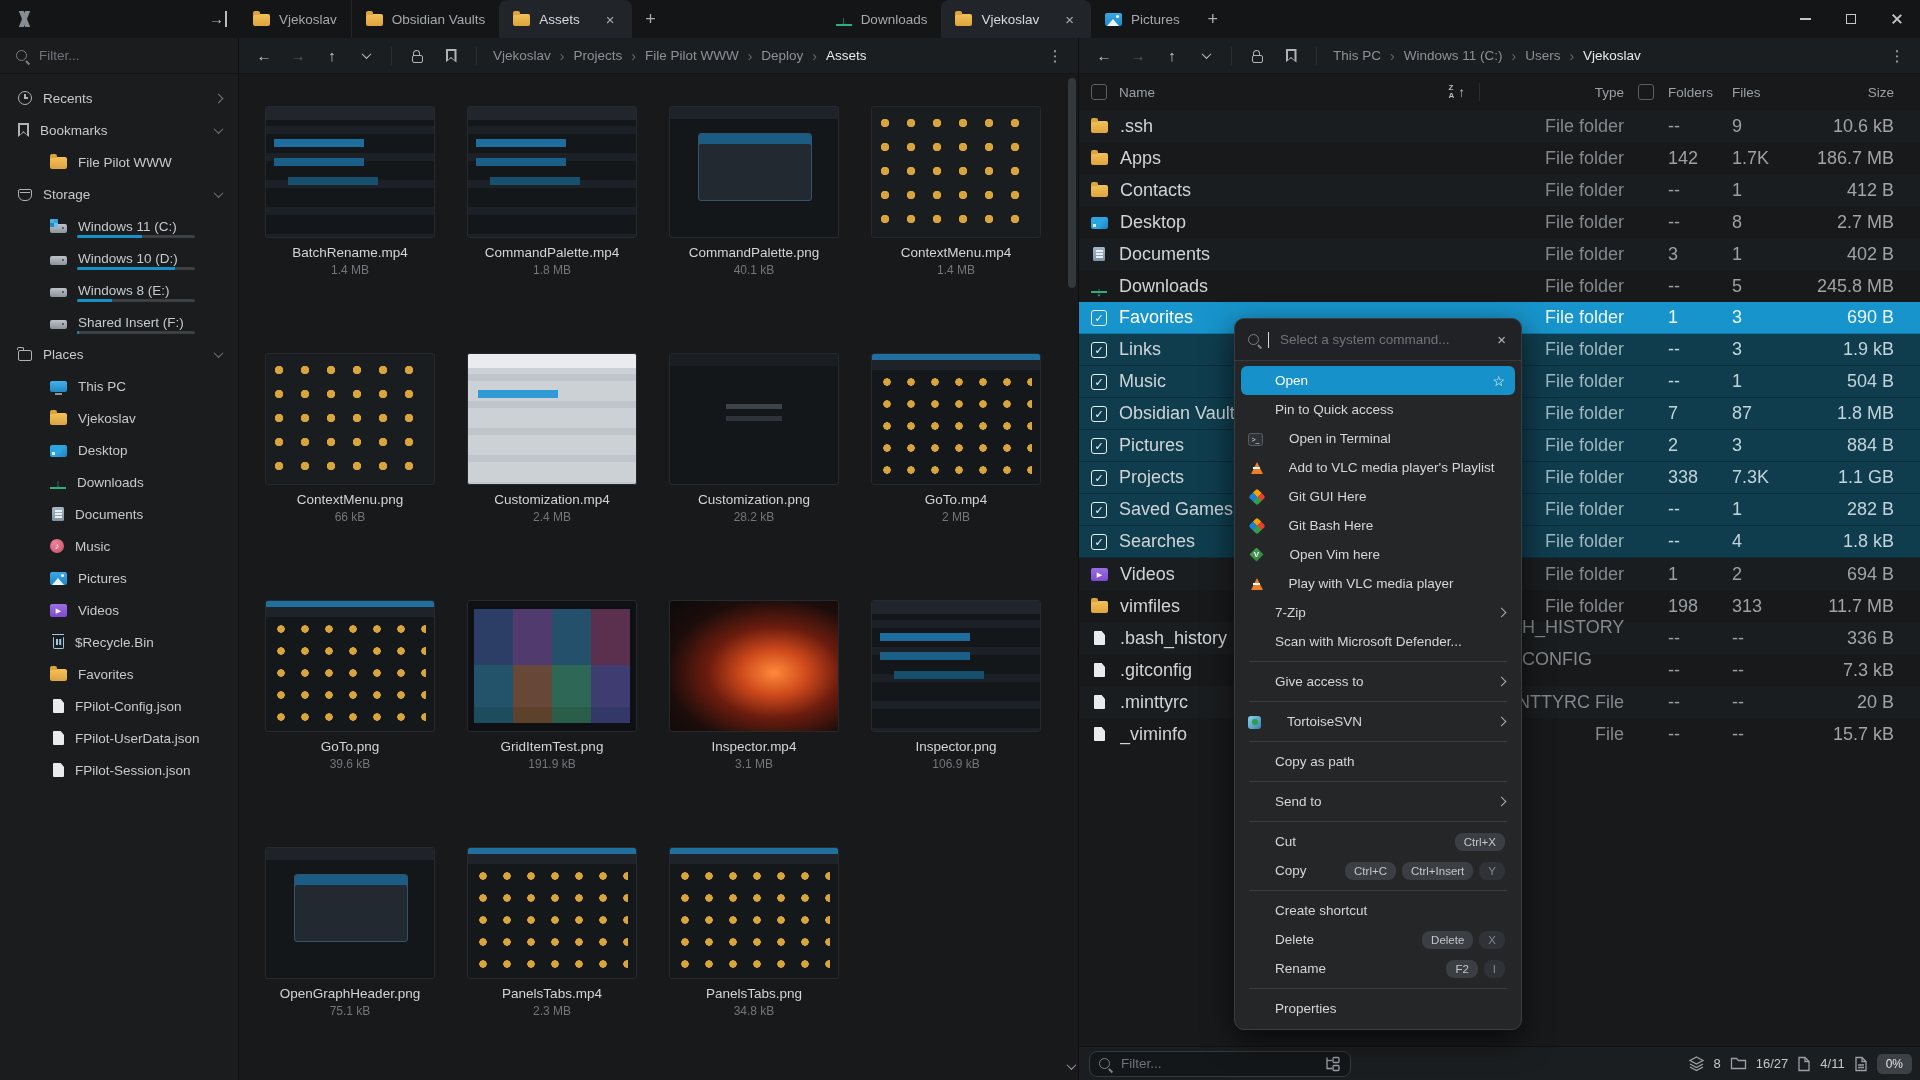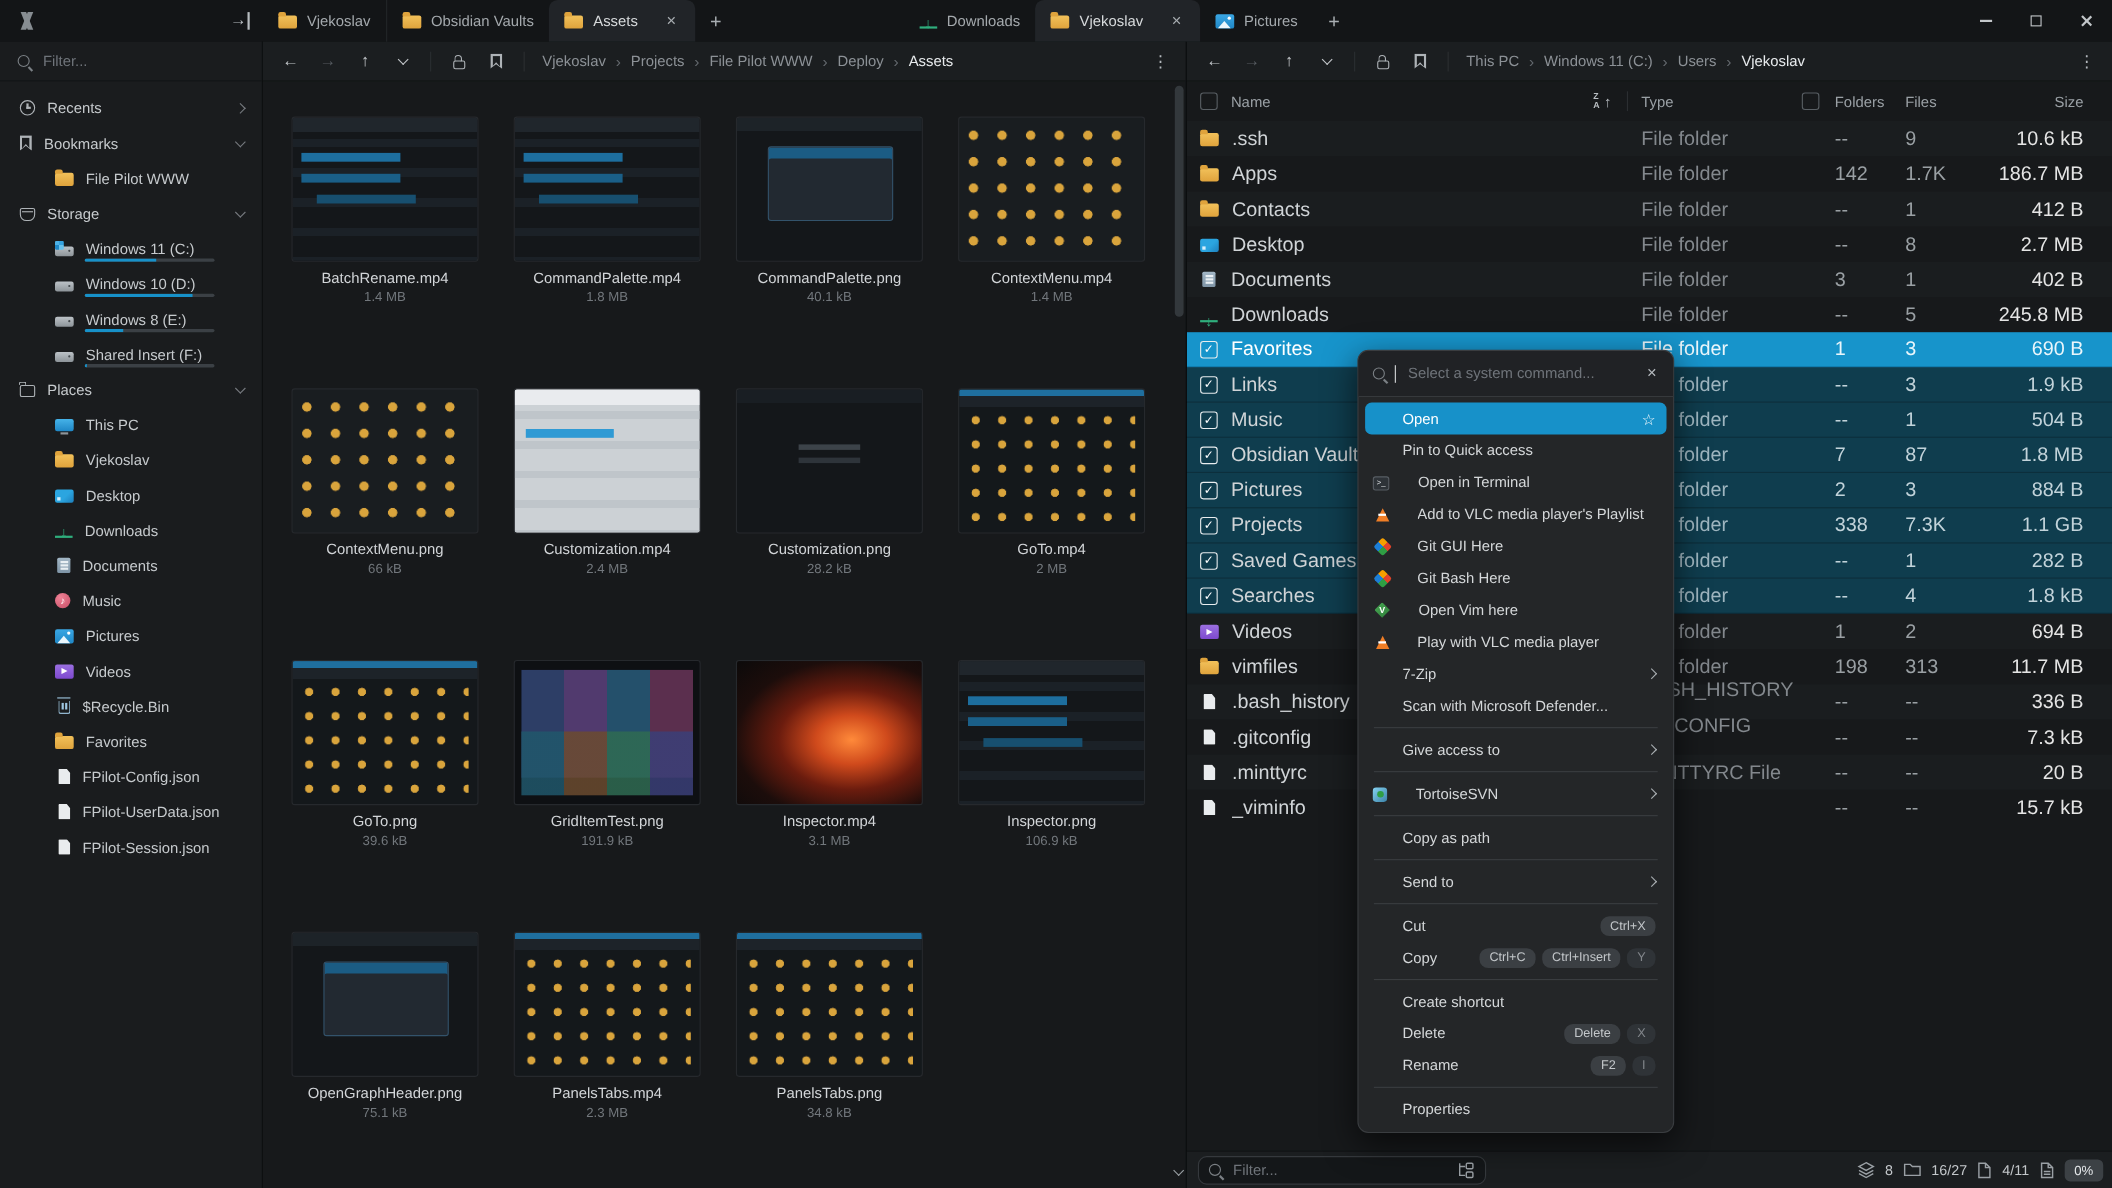--- a/index.html
+++ b/index.html
@@ -141,35 +141,35 @@
   .vthumb{position:absolute;top:0;width:8px;height:210px;border-radius:4px;background:#33383c;}
   .scrolldown{position:absolute;right:3px;bottom:6px;color:#9aa0a4;}
 
   
   .table{position:absolute;top:36px;left:0;right:0;bottom:34px;overflow:hidden;}
   .thead{display:flex;align-items:center;height:36px;padding-left:12px;font-size:13.5px;color:#9aa0a5;}
   .cbx{width:16px;height:16px;border:1.5px solid #595f64;border-radius:3px;flex:none;text-align:center;font-size:11px;line-height:14px;color:#fff;}
   .cbx.checked{border-color:#e9edef;}
   .cbx.checked::before{content:"✓";}
   .col-name{flex:1;display:flex;align-items:center;min-width:0;}
-  .col-type{width:132px;display:flex;align-items:center;}
+  .col-type{width:132px;display:flex;align-items:center;justify-content:flex-end;}
   .col-cbx2{width:44px;display:flex;align-items:center;justify-content:center;}
   .col-folders{width:64px;}
   .col-files{width:66px;}
   .col-size{width:122px;text-align:right;padding-right:26px;}
   .thead .hlabel{margin-left:12px;}
   .sortza{margin-left:auto;display:flex;align-items:center;gap:4px;color:#b9bec2;margin-right:14px;}
   .sortza .za{display:flex;flex-direction:column;font-size:8px;line-height:8px;font-weight:bold;}
   .thead .vline{width:1px;height:18px;background:#2b2e31;margin-right:12px;}
   .trow{display:flex;align-items:center;height:32px;padding-left:12px;font-size:18px;color:#d0d4d7;}
   .trow:nth-child(odd){background:#1a1d1f;}
   .trow .rname{margin-left:12px;white-space:nowrap;overflow:hidden;}
   .trow .col-type{color:#83888d;}
   .trow .col-folders,.trow .col-files{color:#9aa0a4;}
-  .trow .col-size{color:#e5e5e5;}
+  .trow .col-size{color:#a3a3a3;}
   .trow.sel{background:#0f3d4e;border-bottom:1px solid #0c2f3c;}
   .trow.sel .col-type{color:#9fb6c0;}
   .trow.sel .col-folders,.trow.sel .col-files,.trow.sel .col-size{color:#c2d3da;}
   .trow.focus{background:#1794cb;border-bottom:1px solid #0f76a6;color:#fff;}
   .trow.focus .col-type,.trow.focus .col-folders,.trow.focus .col-files,.trow.focus .col-size{color:#eaf6fb;}
 
   
   .statusbar{position:absolute;left:0;right:0;bottom:0;height:34px;background:#1b1e20;border-top:1px solid #101214;display:flex;align-items:center;padding:0 8px 0 10px;gap:10px;}
   .fbox{display:flex;align-items:center;gap:9px;height:26px;width:262px;padding:0 9px;border:1px solid #35393d;border-radius:8px;background:#141719;}
   .stats{margin-left:auto;display:flex;align-items:center;gap:9px;font-size:13px;color:#c3c7ca;}

